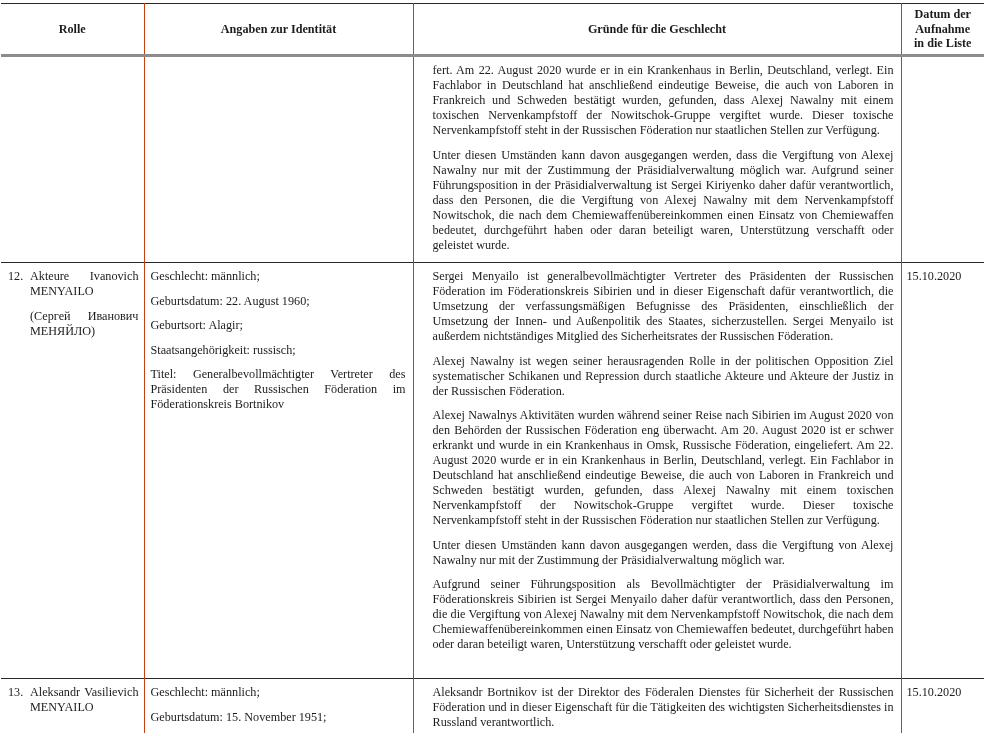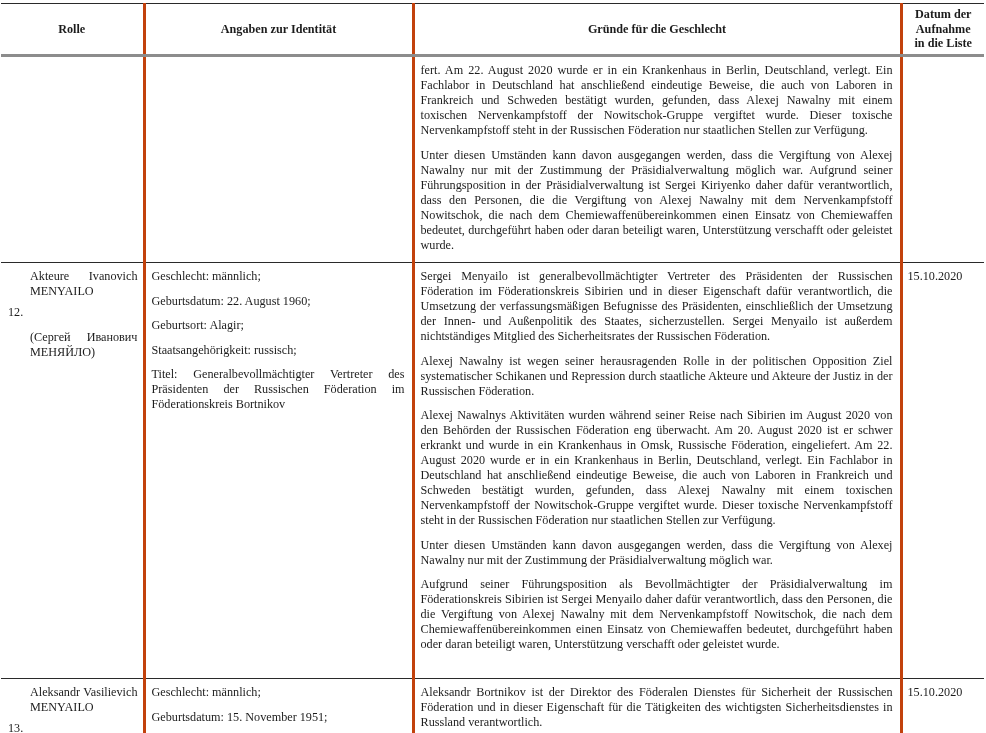--- a/index.html
+++ b/index.html
@@ -33,35 +33,35 @@
     font-weight: bold;
     font-size: 12.2px;
     line-height: 14.5px;
     text-align: center;
     vertical-align: middle;
     padding: 2px 8px;
     border-bottom: 3px solid #8c8c8c;
     -webkit-hyphens: none; hyphens: none;
   }
   td { vertical-align: top; }
-  .vline { border-left: 3px solid #c2410c; }
+  .vline { border-left: 1px solid #c2410c; }
   tbody tr.rowline td { border-top: 1px solid #2a2a2a; }
 
   tr.row-cont { height: 206px; }
   tr.row-12   { height: 416px; }
   tr.row-13   { height: 47px;  }
 
   td.name-cell  { padding: 6px 5px 0 7px; }
   td.id-cell    { padding: 6px 7px 0 6px; }
-  td.reason-cell{ padding: 6px 7px 0 6px; text-align: justify; }
+  td.reason-cell{ padding: 6px 7px 0 19px; text-align: justify; }
   td.date-cell  { padding: 6px 3px 0 5px; }
 
   .reason-cell p, .id-cell p { margin: 0 0 9.5px 0; text-align: justify; }
   .name-entry { display: flex; margin: 0 0 10px 0; }
-  .name-entry .num { width: 22px; flex: none; margin-top: 36px; }
+  .name-entry .num { width: 22px; flex: none; }
   .name-entry .nm  { flex: 1 1 auto; text-align: justify; }
 </style>
 </head>
 <body>
 
 <div class="page">
   <table class="doc-table">
     <colgroup>
       <col class="c-name">
         <col class="c-ident">

